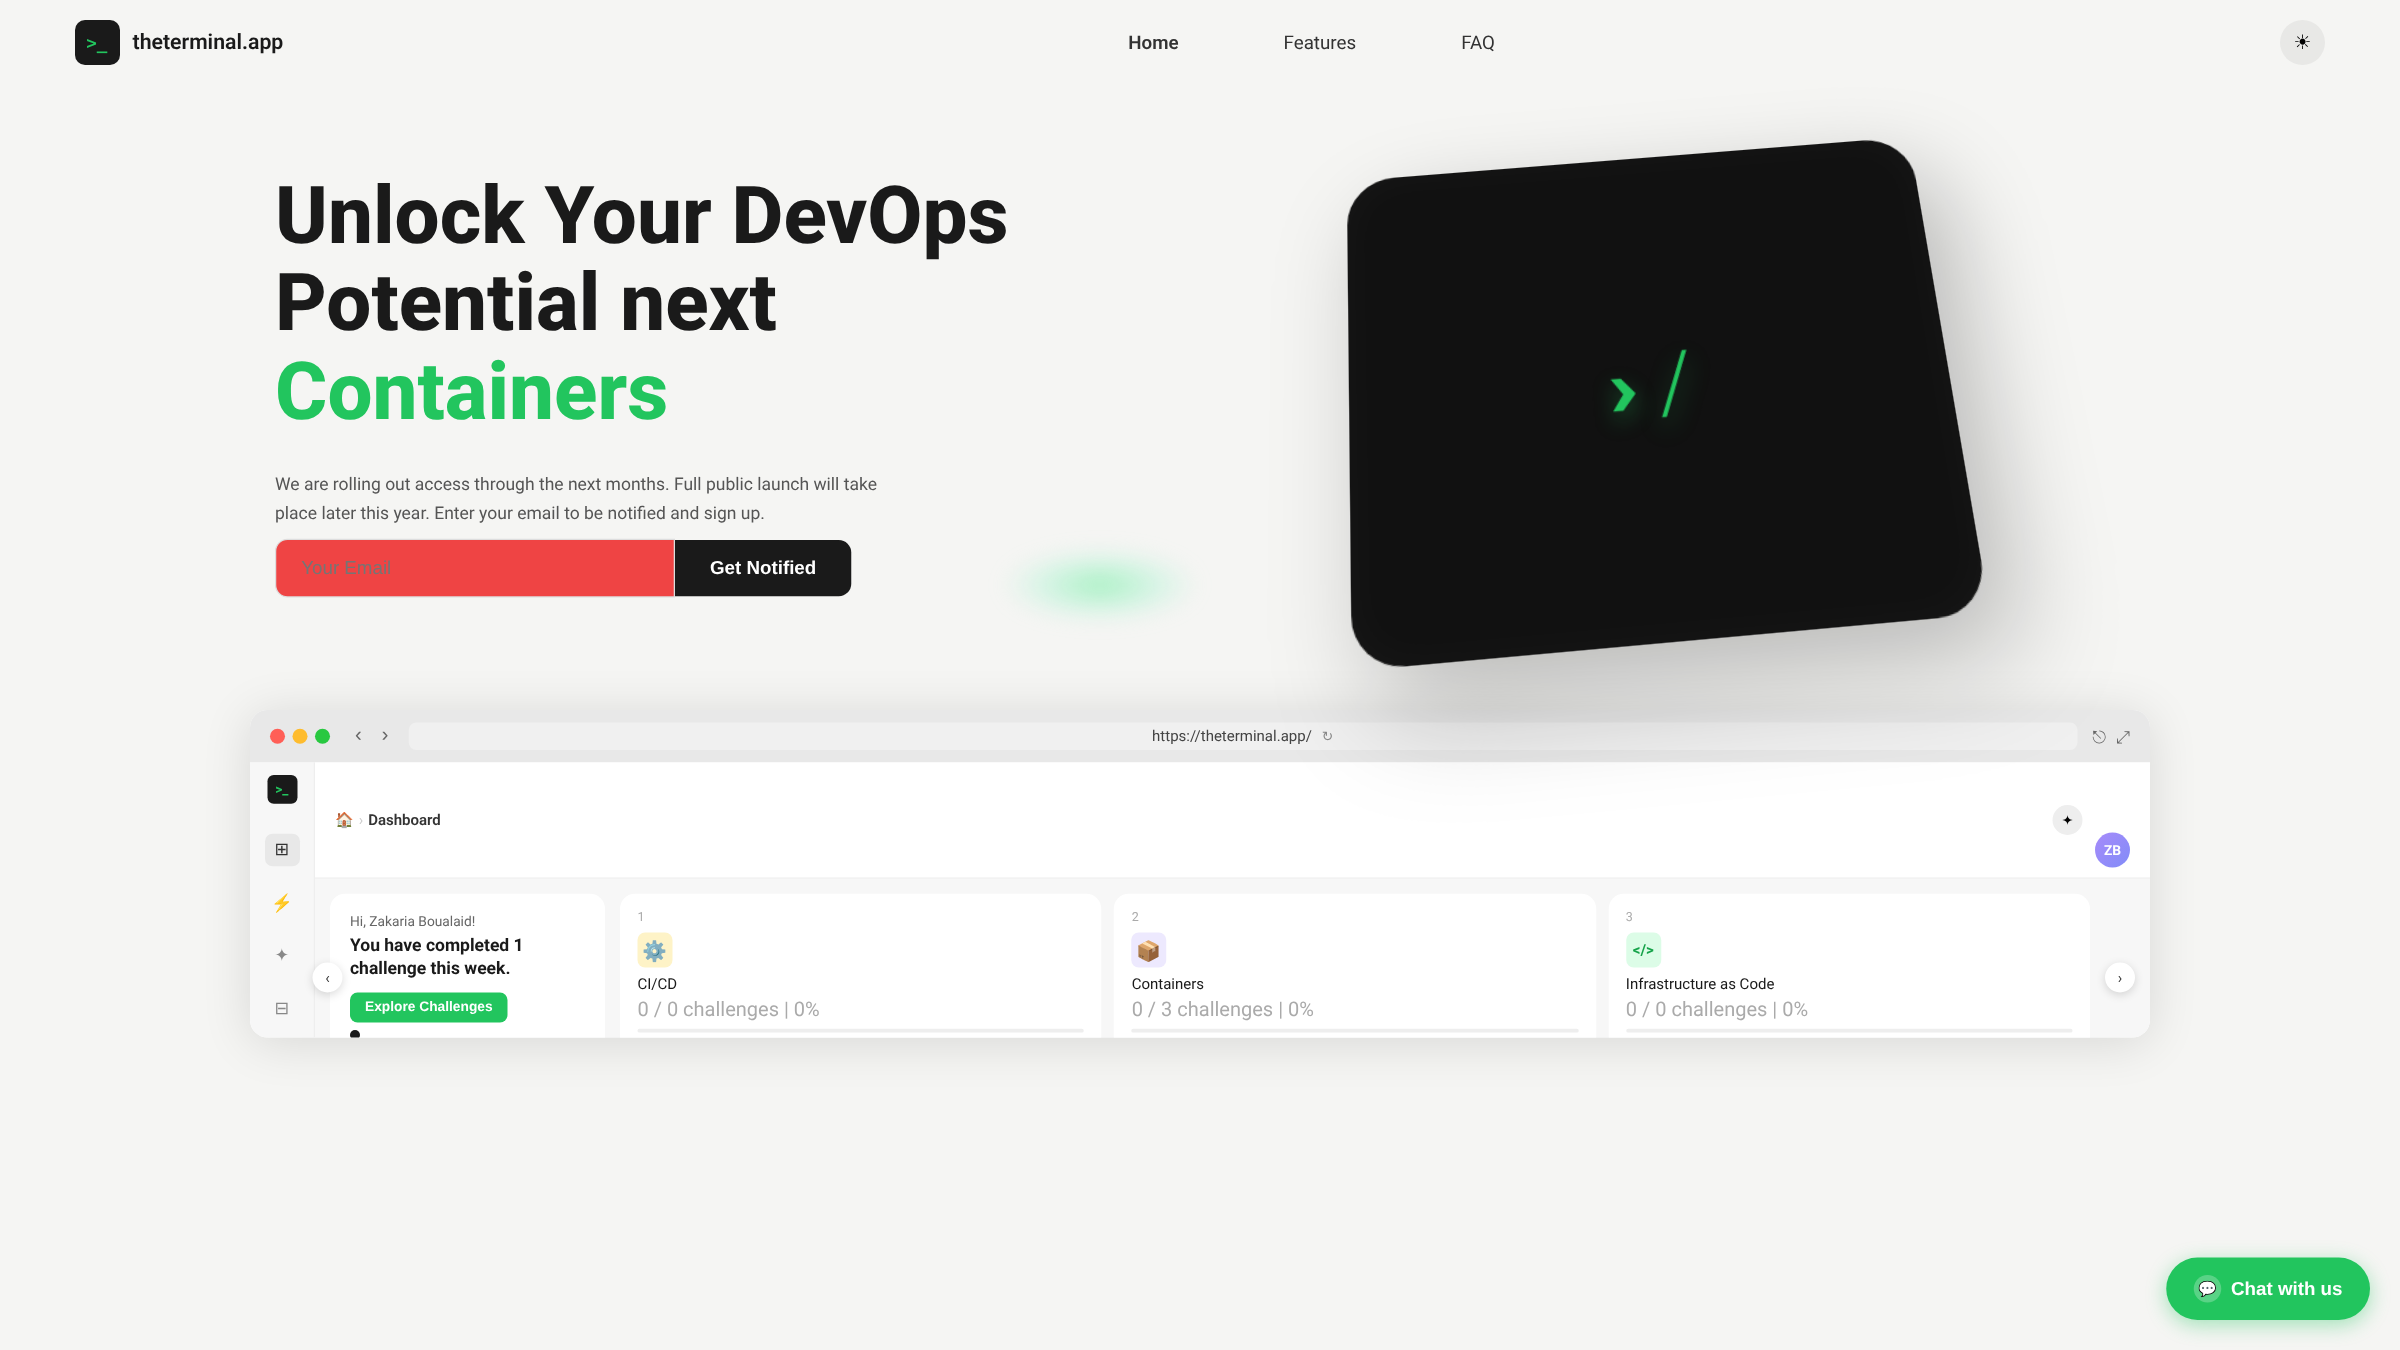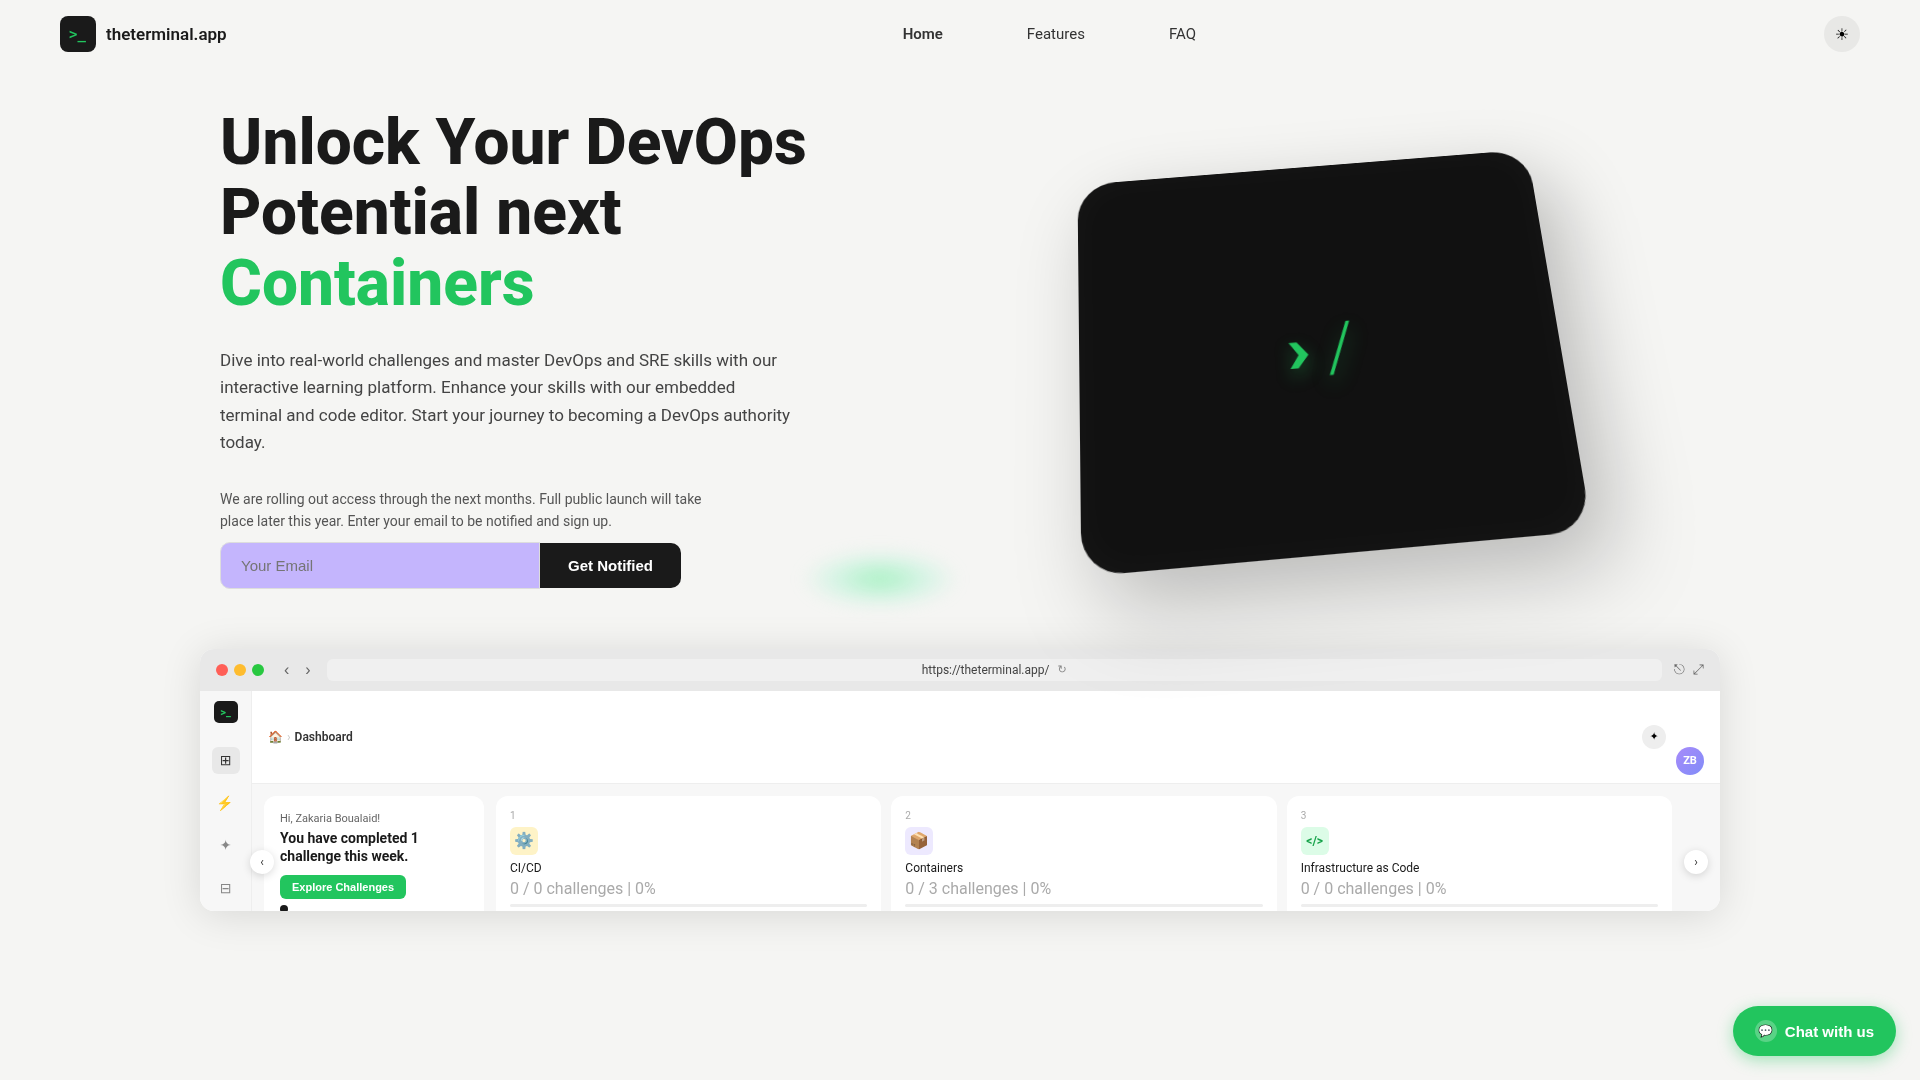--- a/index.html
+++ b/index.html
@@ -112,21 +112,21 @@
       align-items: center;
       gap: 0;
       position: relative;
     }
     .email-input {
       width: 320px;
       padding: 14px 20px;
       border: 1.5px solid #ddd;
       border-radius: 10px 0 0 10px;
       font-size: 15px;
-      background: #c4b5fd;
+      background: #ef4444;
       outline: none;
       color: #333;
     }
     .get-notified-btn {
       padding: 14px 28px;
       background: #1a1a1a;
       color: white;
       border: none;
       border-radius: 0 10px 10px 0;
       font-size: 15px;
@@ -527,21 +527,20 @@
   <button class="theme-toggle">☀</button>
 </nav>
 
 <section class="hero">
   <div class="hero-left">
     <h1 class="hero-title">
       <span>Unlock Your DevOps</span><br>
       <span>Potential next</span><br>
       <span class="hero-title-green">Containers</span>
     </h1>
-    <p class="hero-desc">Dive into real-world challenges and master DevOps and SRE skills with our interactive learning platform. Enhance your skills with our embedded terminal and code editor. Start your journey to becoming a DevOps authority today.</p>
     <p class="hero-sub">We are rolling out access through the next months. Full public launch will take place later this year. Enter your email to be notified and sign up.</p>
     <div class="email-form">
       <input class="email-input" type="email" placeholder="Your Email" style="">
       <button class="get-notified-btn">Get Notified</button>
       <div class="btn-glow"></div>
     </div>
   </div>
   <div class="hero-right">
     <div class="terminal-3d">
       <div class="terminal-3d-inner">

